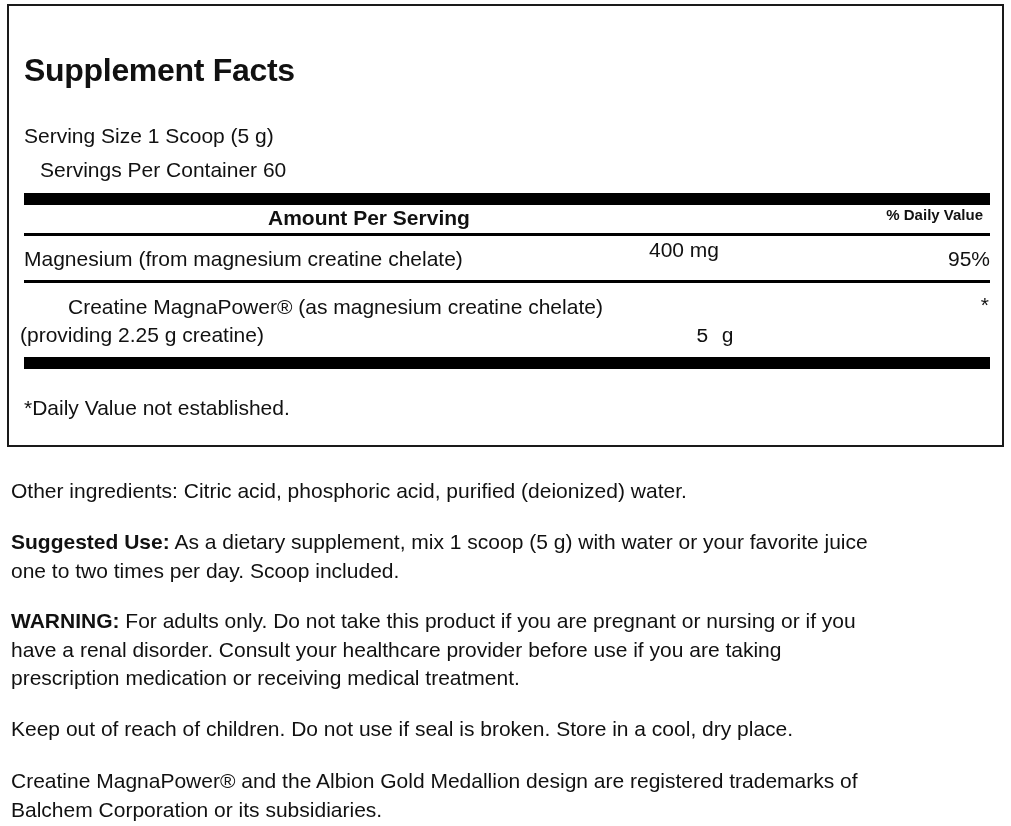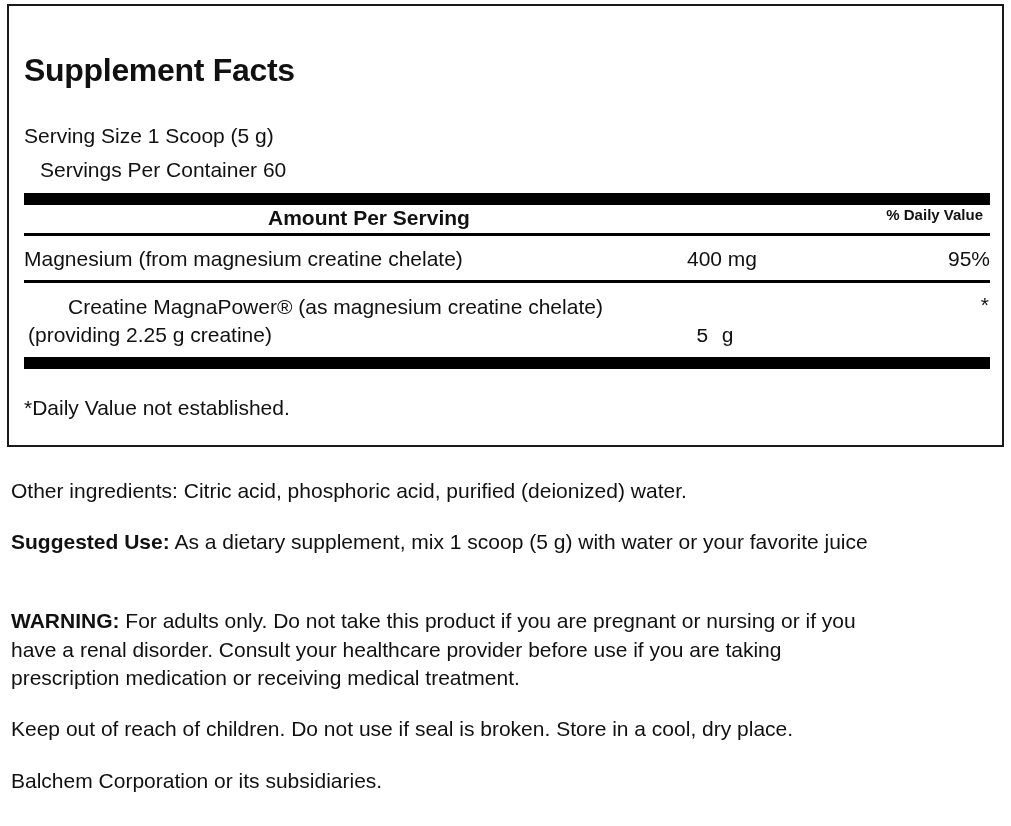--- a/index.html
+++ b/index.html
@@ -27,41 +27,43 @@
 <div class="title">Supplement Facts</div>
 <div class="line1">Serving Size 1 Scoop (5 g)</div>
 <div class="line2">Servings Per Container 60</div>
 
 <div class="bar thick1"></div>
 <div class="hdr-amt">Amount Per Serving</div>
 <div class="hdr-dv">% Daily Value</div>
 <div class="bar thin1"></div>
 
 <div class="cell" style="left:24px; top:247px;">Magnesium (from magnesium creatine chelate)</div>
-<div class="cell" style="left:649px; top:247px;margin-left:38px;">400 mg</div>
+<div class="cell" style="left:649px; top:238px;">400 mg</div>
 <div class="cell" style="right:21px; top:247px;">95%</div>
 <div class="bar thin2"></div>
 
 <div class="cell" style="left:36px; top:295px;margin-left:32px;">Creatine MagnaPower® (as magnesium creatine chelate)</div>
-<div class="cell" style="left:28px; top:323px;">(providing 2.25 g creatine)</div>
+<div class="cell" style="left:20px; top:323px;">(providing 2.25 g creatine)</div>
 <div class="cell" style="left:696px; top:325px;font-family:Liberation Mono, monospace;">5 g</div>
 <div class="cell" style="right:22px; top:293px;">*</div>
 <div class="bar thick2"></div>
 
 <div class="footnote">*Daily Value not established.</div>
 
 <div class="para" style="top:477px;">Other ingredients: Citric acid, phosphoric acid, purified (deionized) water.</div>
 
 <div class="para" style="top:528px;">
   <div><b>Suggested Use:</b><span> As a dietary supplement, mix 1 scoop (5 g) with water or your favorite juice</span></div>
+  <div>one to two times per day. Scoop included.</div>
 </div>
 
 <div class="para" style="top:607px;">
   <div><b>WARNING:</b><span> For adults only. Do not take this product if you are pregnant or nursing or if you</span></div>
   <div>have a renal disorder. Consult your healthcare provider before use if you are taking</div>
   <div>prescription medication or receiving medical treatment.</div>
 </div>
 
 <div class="para" style="top:715px;">Keep out of reach of children. Do not use if seal is broken. Store in a cool, dry place.</div>
 
 <div class="para" style="top:767px;">
+  <div>Creatine MagnaPower® and the Albion Gold Medallion design are registered trademarks of</div>
   <div>Balchem Corporation or its subsidiaries.</div>
 </div>
 
 </body></html>

